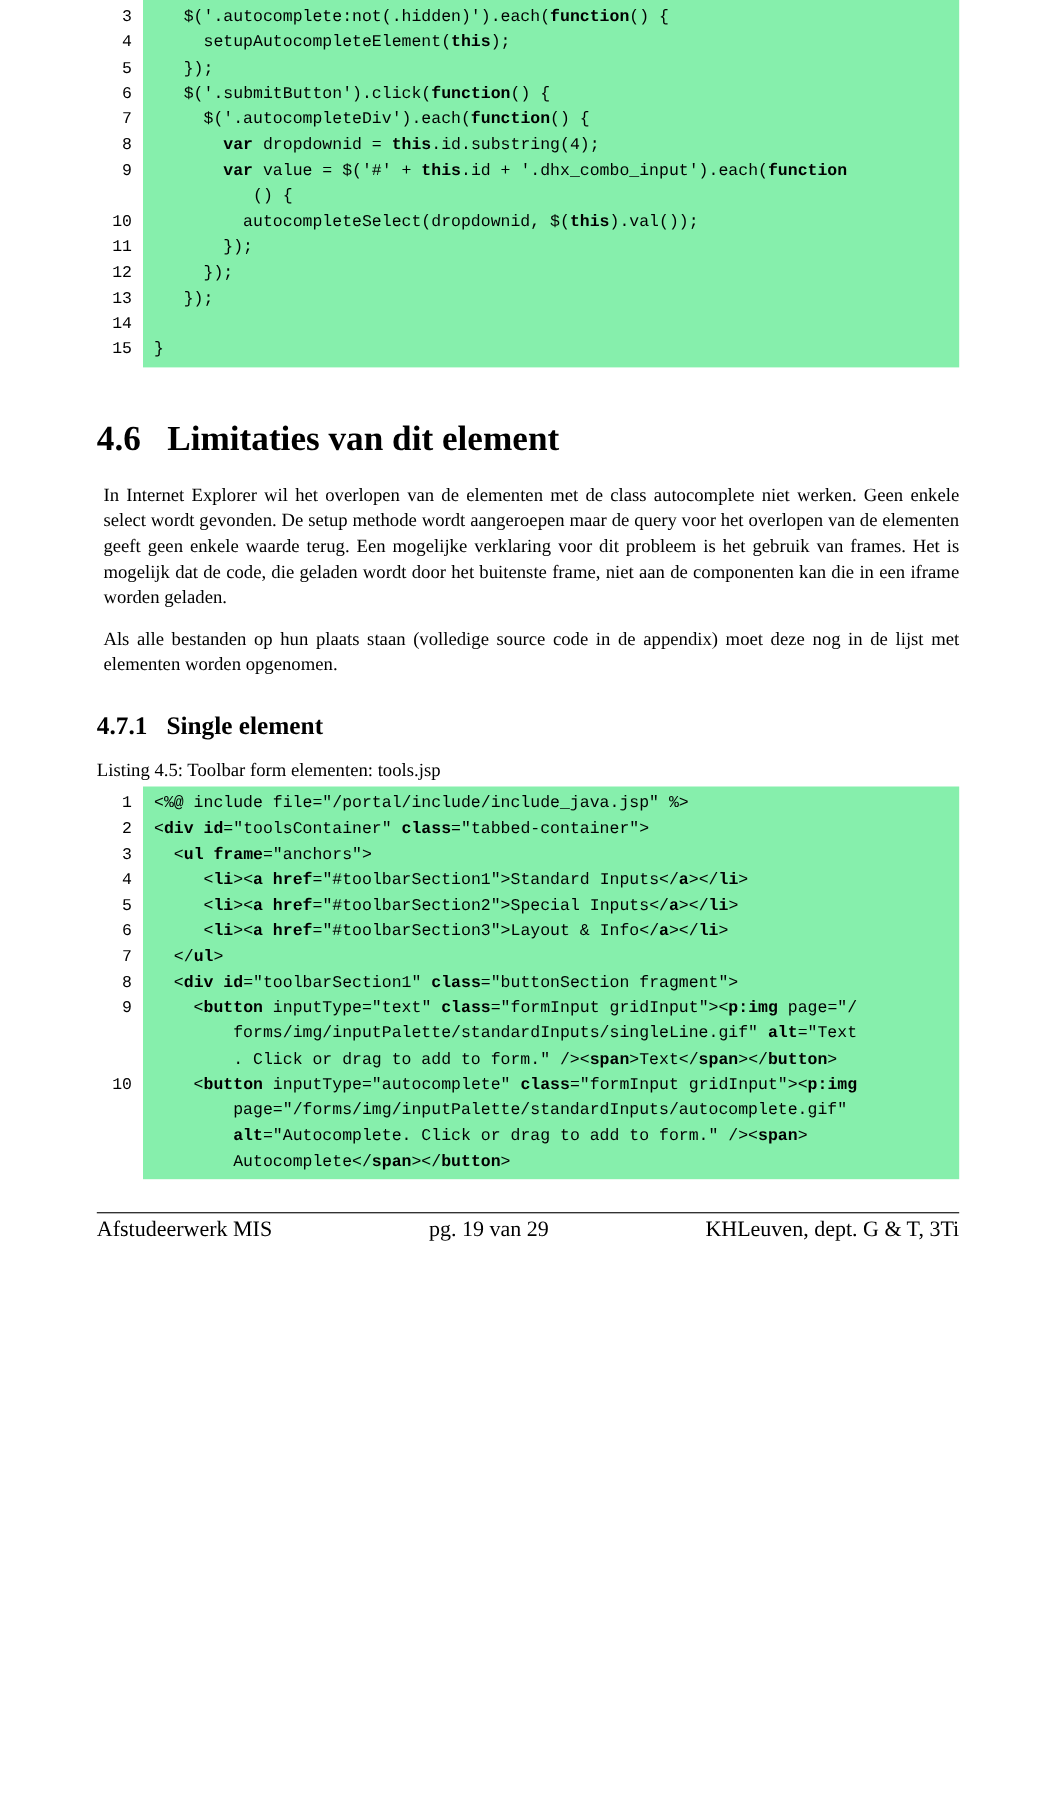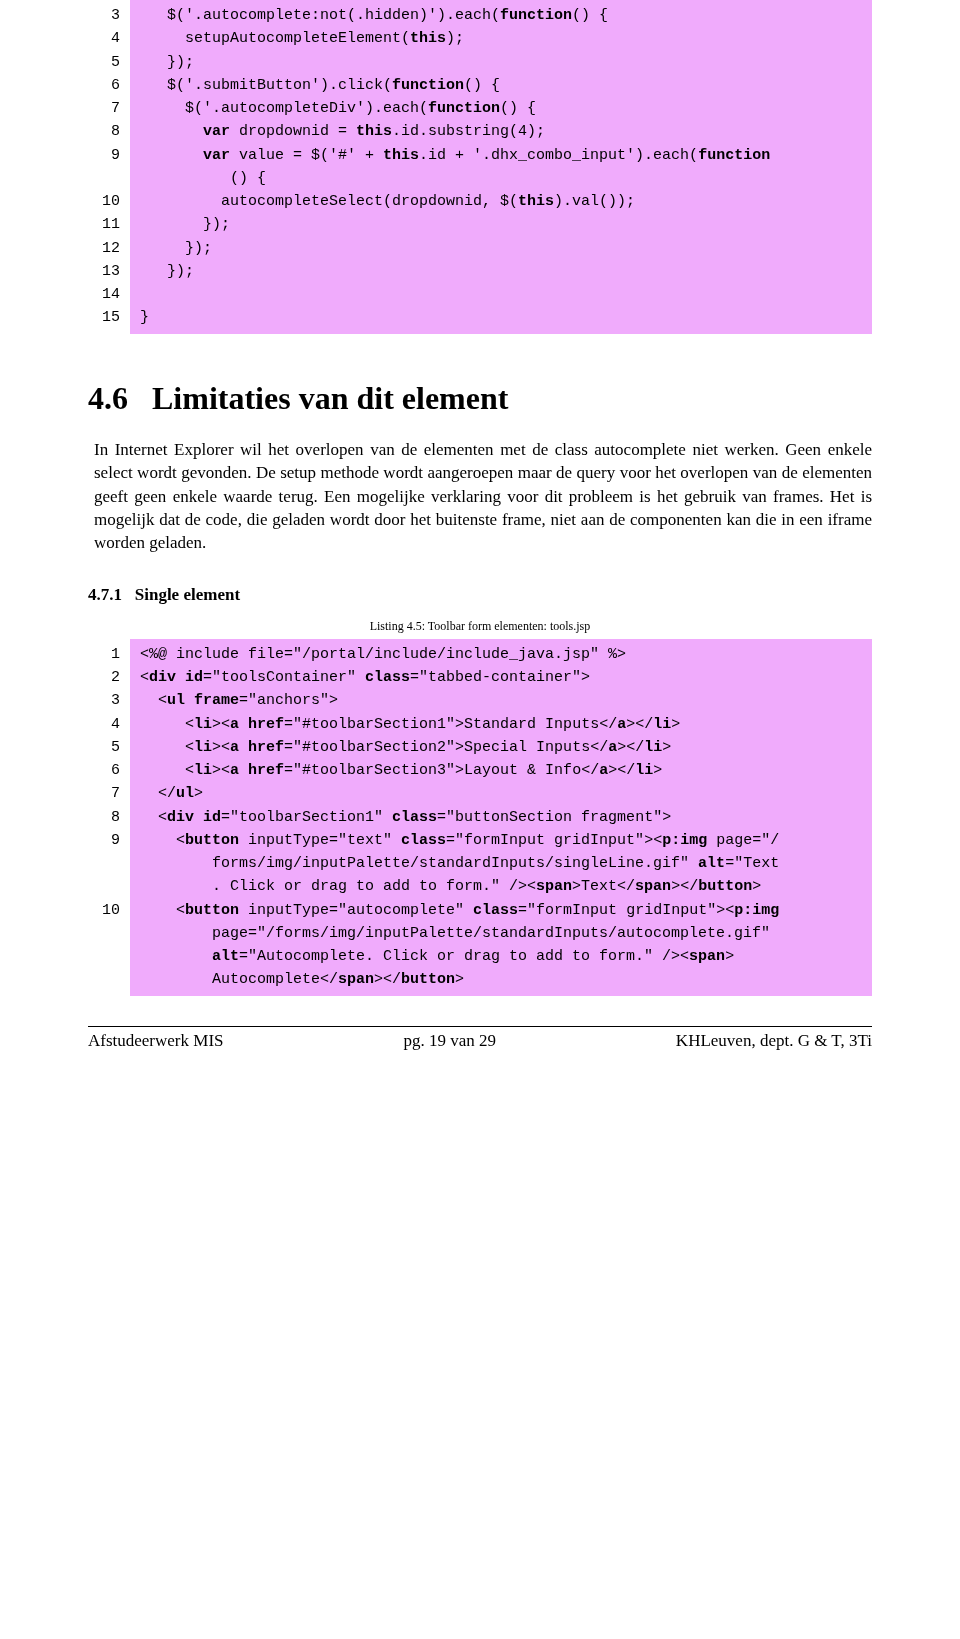--- a/index.html
+++ b/index.html
@@ -28,57 +28,57 @@
     width:42px;
     text-align:right;
     padding:4px 10px 4px 0;
     box-sizing:border-box;
     color:#000;
     user-select:none;
     white-space:pre;
   }
   .code{
     flex:1;
-    background:#f0abfc;
+    background:#86efac;
     padding:4px 10px 4px 10px;
     white-space:pre-wrap;
     word-break:break-word;
     box-sizing:border-box;
   }
   .kw{font-weight:bold}
   
   h2.sec{
     font-size:32px;
     font-weight:bold;
     margin:42px 0 18px 0;
   }
   h3.sub{
-    font-size:17px;
+    font-size:23px;
     font-weight:bold;
     margin:28px 0 12px 0;
   }
   p.body{
     margin:0 0 14px 6px;
     text-align:justify;
   }
   .caption{
-    text-align:center;
-    font-size:12px;
+    text-align:left;
+    font-size:17px;
     margin:10px 0 4px 0;
   }
   
   .footer-rule{
     border:none;
     border-top:1px solid #000;
     margin:30px 0 2px 0;
   }
   .footer{
     display:flex;
     justify-content:space-between;
-    font-size:17px;
+    font-size:20px;
   }
 </style>
 </head>
 <body>
 
 <div class="page">
 
   <div class="listing">
     <div class="gutter">3
 4
@@ -109,20 +109,21 @@
 
 }
 </div>
   </div>
 
   <h2 class="sec">
     <span>4.6</span>&nbsp;&nbsp;&nbsp;<span>Limitaties van dit element</span>
   </h2>
   <p class="body">In Internet Explorer wil het overlopen van de elementen met de class autocomplete niet werken. Geen enkele select wordt gevonden. De setup methode wordt aangeroepen maar de query voor het overlopen van de elementen geeft geen enkele waarde terug. Een mogelijke verklaring voor dit probleem is het gebruik van frames. Het is mogelijk dat de code, die geladen wordt door het buitenste frame, niet aan de componenten kan die in een iframe worden geladen.</p>
 
+  <p class="body">Als alle bestanden op hun plaats staan (volledige source code in de appendix) moet deze nog in de lijst met elementen worden opgenomen.</p>
 
   <h3 class="sub">
     <span>4.7.1</span>&nbsp;&nbsp;&nbsp;<span>Single element</span>
   </h3>
 
   <div class="caption">Listing 4.5: Toolbar form elementen: tools.jsp</div>
 
   <div class="listing">
     <div class="gutter">1
 2

